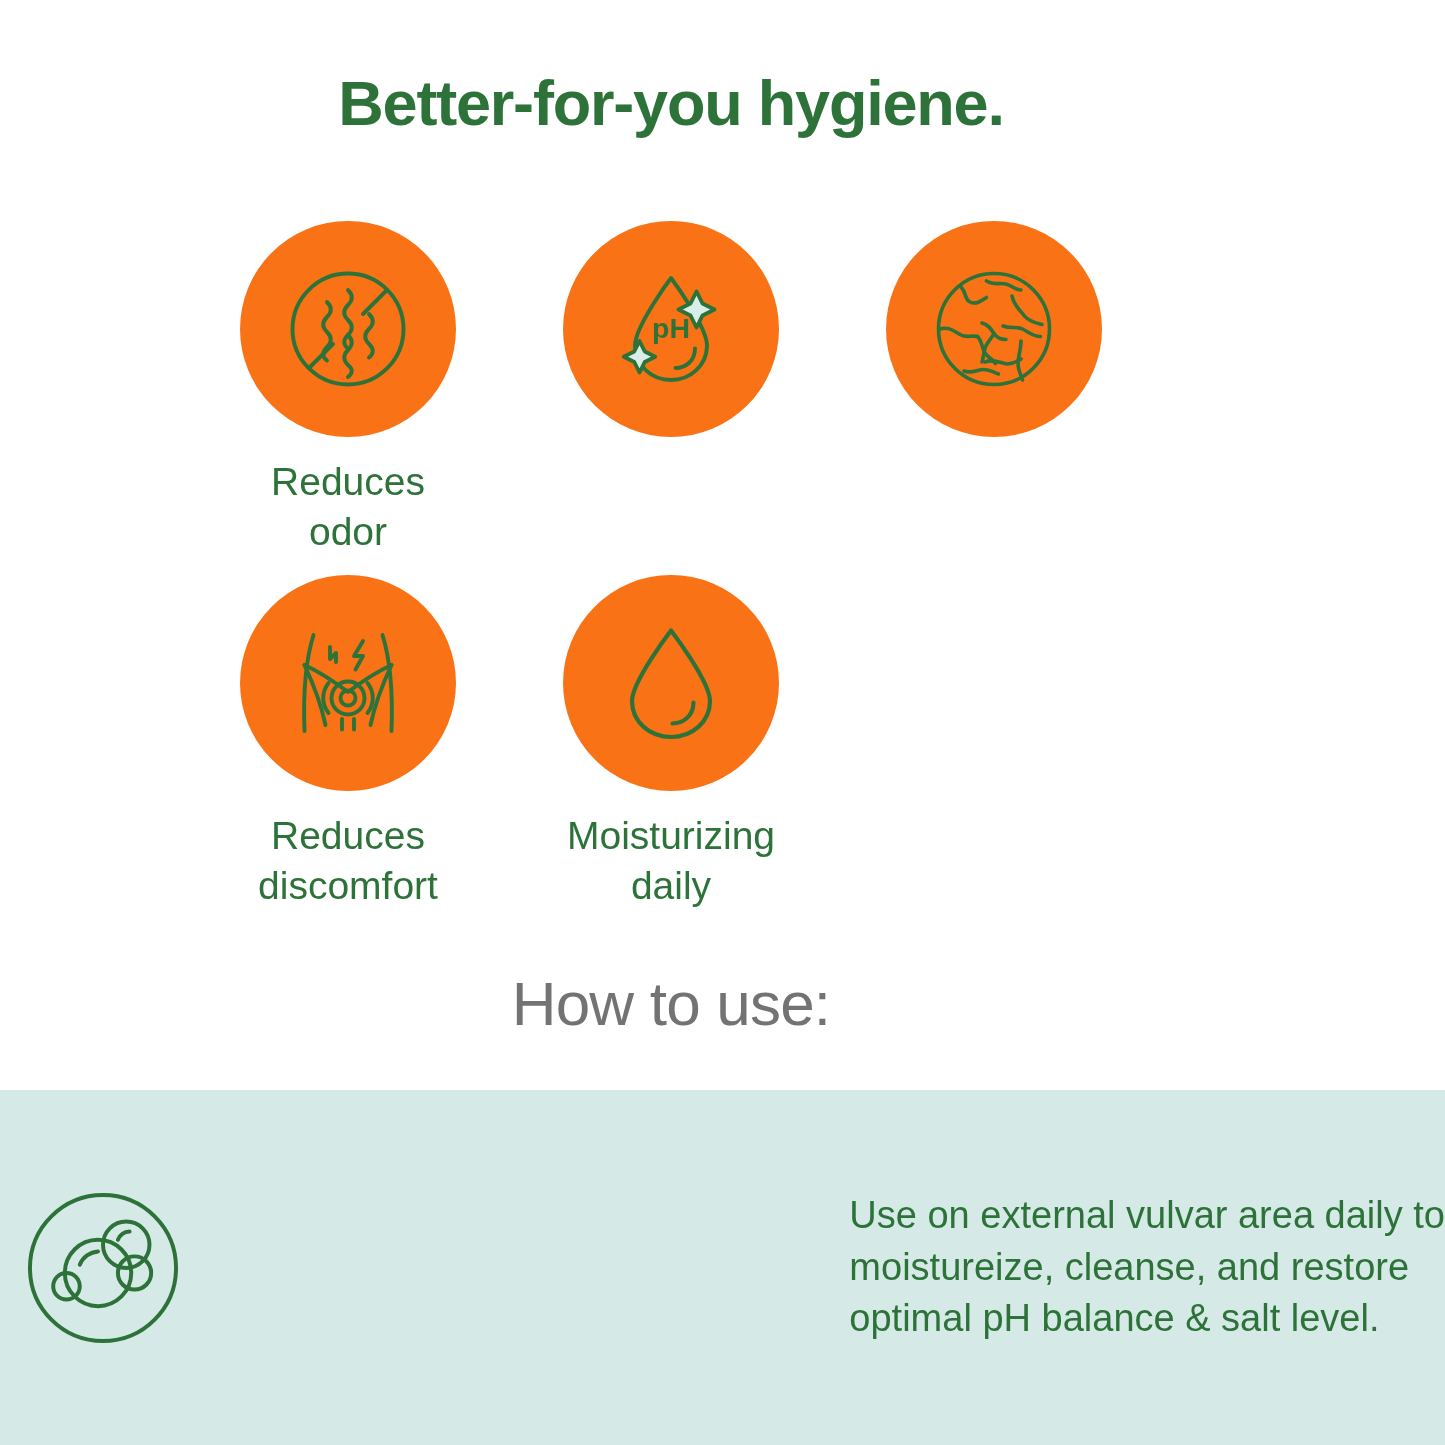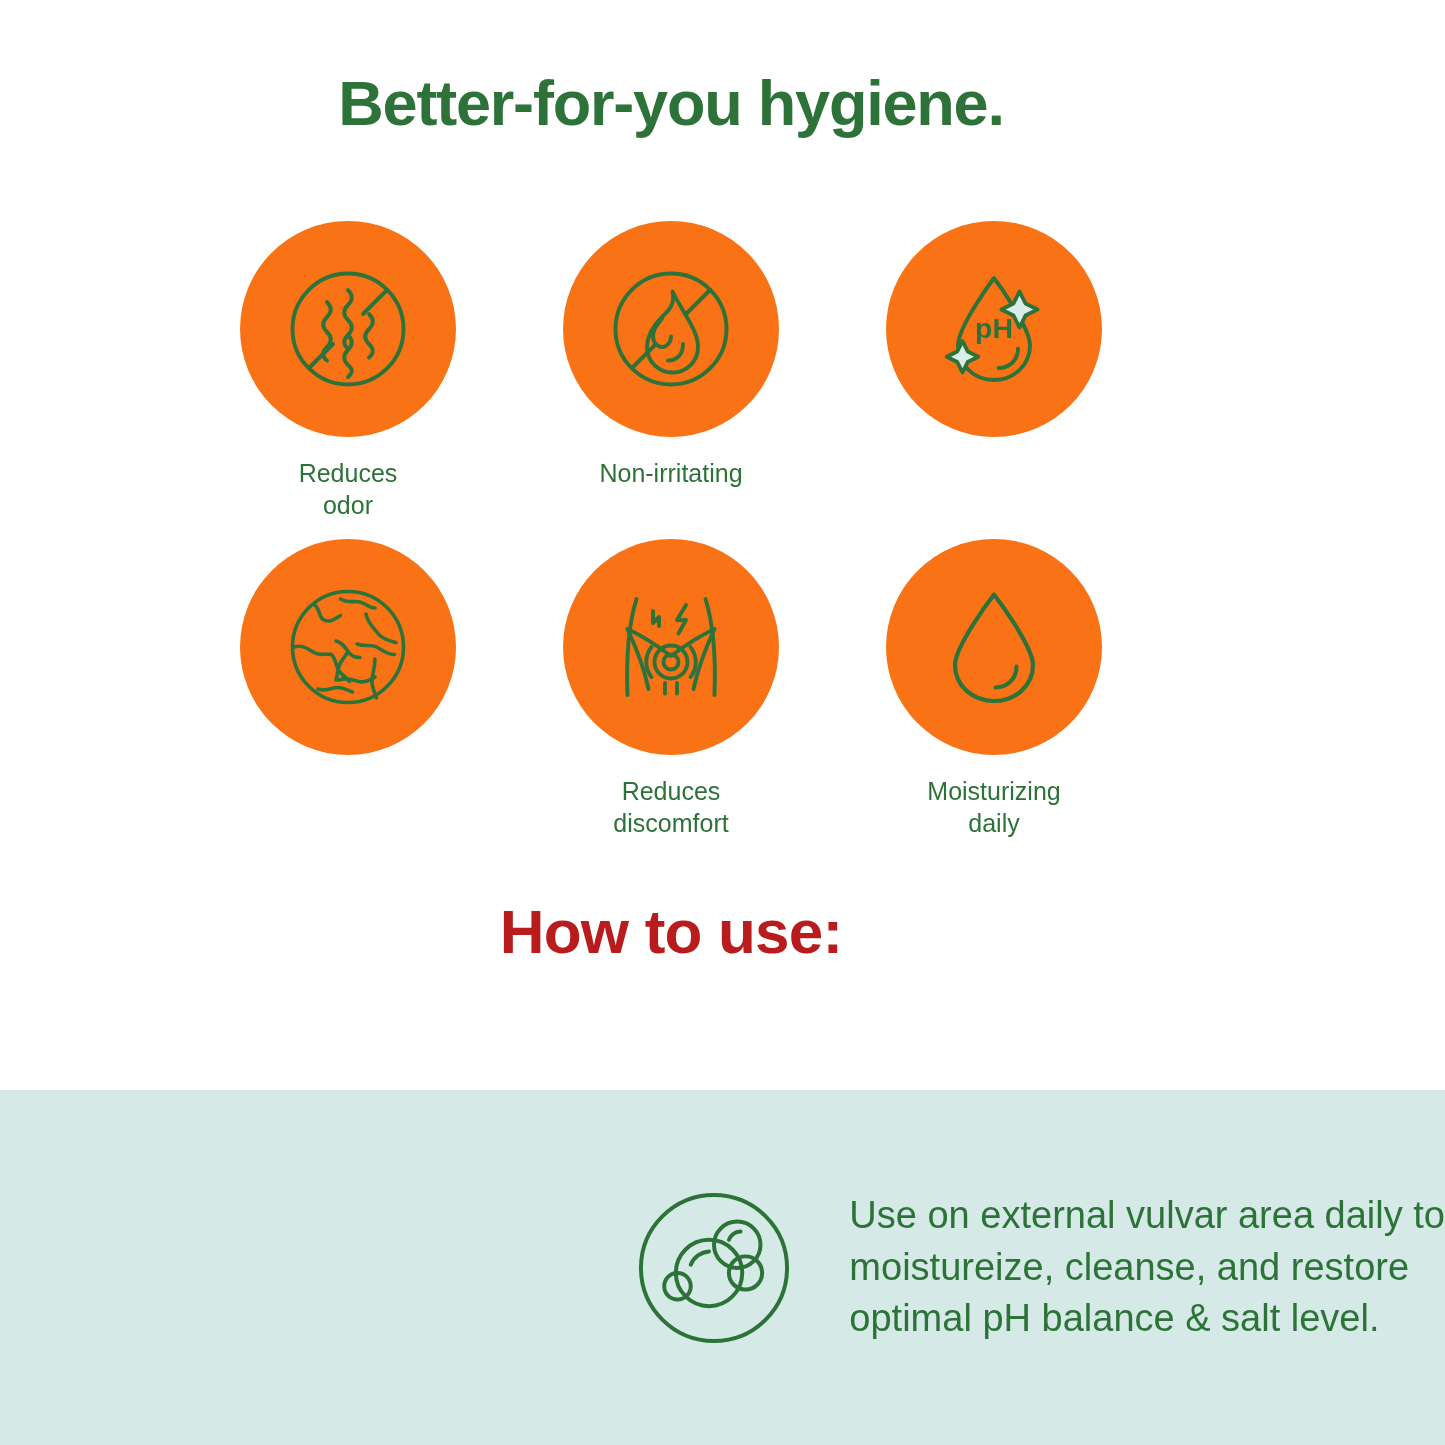--- a/index.html
+++ b/index.html
@@ -57,50 +57,50 @@
     align-items: center;
     justify-content: center;
   }
   .badge svg {
     display: block;
   }
   .benefit-label {
     margin-top: 20px;
     text-align: center;
     color: #2d7238;
-    font-size: 25px;
+    font-size: 39px;
     line-height: 1.28;
     max-width: 300px;
     white-space: pre-line;
   }
 
   
   .howto-heading {
     text-align: center;
-    color: #b91c1c;
+    color: #737373;
     font-size: 62px;
-    font-weight: bold;
+    font-weight: normal;
     letter-spacing: -0.8px;
     margin-top: 62px;
     line-height: 1;
   }
 
   
   .usage-band {
     position: absolute;
     left: 0;
     top: 1090px;
     width: 1445px;
     height: 355px;
     background: #d5eae7;
   }
   .usage-inner {
     display: flex;
     align-items: center;
-    justify-content: flex-end;
+    justify-content: space-between;
     height: 100%;
     gap: 52px;
     padding-left: 20px;
   }
   .usage-icon {
     flex: 0 0 auto;
     width: 166px;
     height: 166px;
   }
   .usage-text {
@@ -131,35 +131,20 @@
             <path d="M50 24 q5 5 0 10 q-5 5 0 10 q5 5 0 10 q-5 5 0 9"></path>
             <path d="M64 40 q5 5 0 10 q-5 5 0 10 q5 5 0 9"></path>
             <path d="M50 54 q5 5 0 10 q-5 5 0 10 q5 4 0 8"></path>
           </svg>
         </span>
       </div>
       <div class="benefit-label">Reduces
 odor</div>
     </div>
 
-    <div class="benefit">
-      <div class="badge">
-        <span>
-          <svg width="150" height="150" viewBox="0 0 100 100" fill="none" stroke="#2d7238" stroke-width="2.6" stroke-linecap="round" stroke-linejoin="round">
-            <circle cx="50" cy="50" r="37"></circle>
-            <line x1="24" y1="76" x2="40" y2="60"></line>
-            <line x1="60" y1="40" x2="76" y2="24"></line>
-            <path d="M51 25 c2 9 -3 13 -7 17 c-6 6 -10 12 -10 20 c0 10 8 17 17 17 c9 0 17 -7 17 -17 c0 -11 -9 -21 -17 -37 z"></path>
-            <path d="M44 43 c-3 4 -6 7 -6 12 c0 4 3 7 6 7 c3 0 6 -3 6 -7"></path>
-            <path d="M58 60 c0 7 -4 11 -10 11"></path>
-          </svg>
-        </span>
-      </div>
-      <div class="benefit-label">Non-irritating</div>
-    </div>
 
     <div class="benefit">
       <div class="badge">
         <span>
           <svg width="150" height="150" viewBox="0 0 100 100" fill="none" stroke="#2d7238" stroke-width="2.6" stroke-linecap="round" stroke-linejoin="round">
             <path d="M50 16 C50 16 74 48 74 61 C74 74 63 84 50 84 C37 84 26 74 26 61 C26 48 50 16 50 16 Z"></path>
             <path d="M67 25 l4 8 l8 4 l-8 4 l-4 8 l-4 -8 l-8 -4 l8 -4 z" fill="#daeee9"></path>
             <path d="M29 58 l3.5 7 l7 3.5 l-7 3.5 l-3.5 7 l-3.5 -7 l-7 -3.5 l7 -3.5 z" fill="#daeee9"></path>
             <text x="50" y="56" text-anchor="middle" font-family="Liberation Sans, sans-serif" font-size="19" font-weight="bold" fill="#2d7238" stroke="none">pH</text>
             <path d="M66 63 c0 8 -6 13 -13 13"></path>

